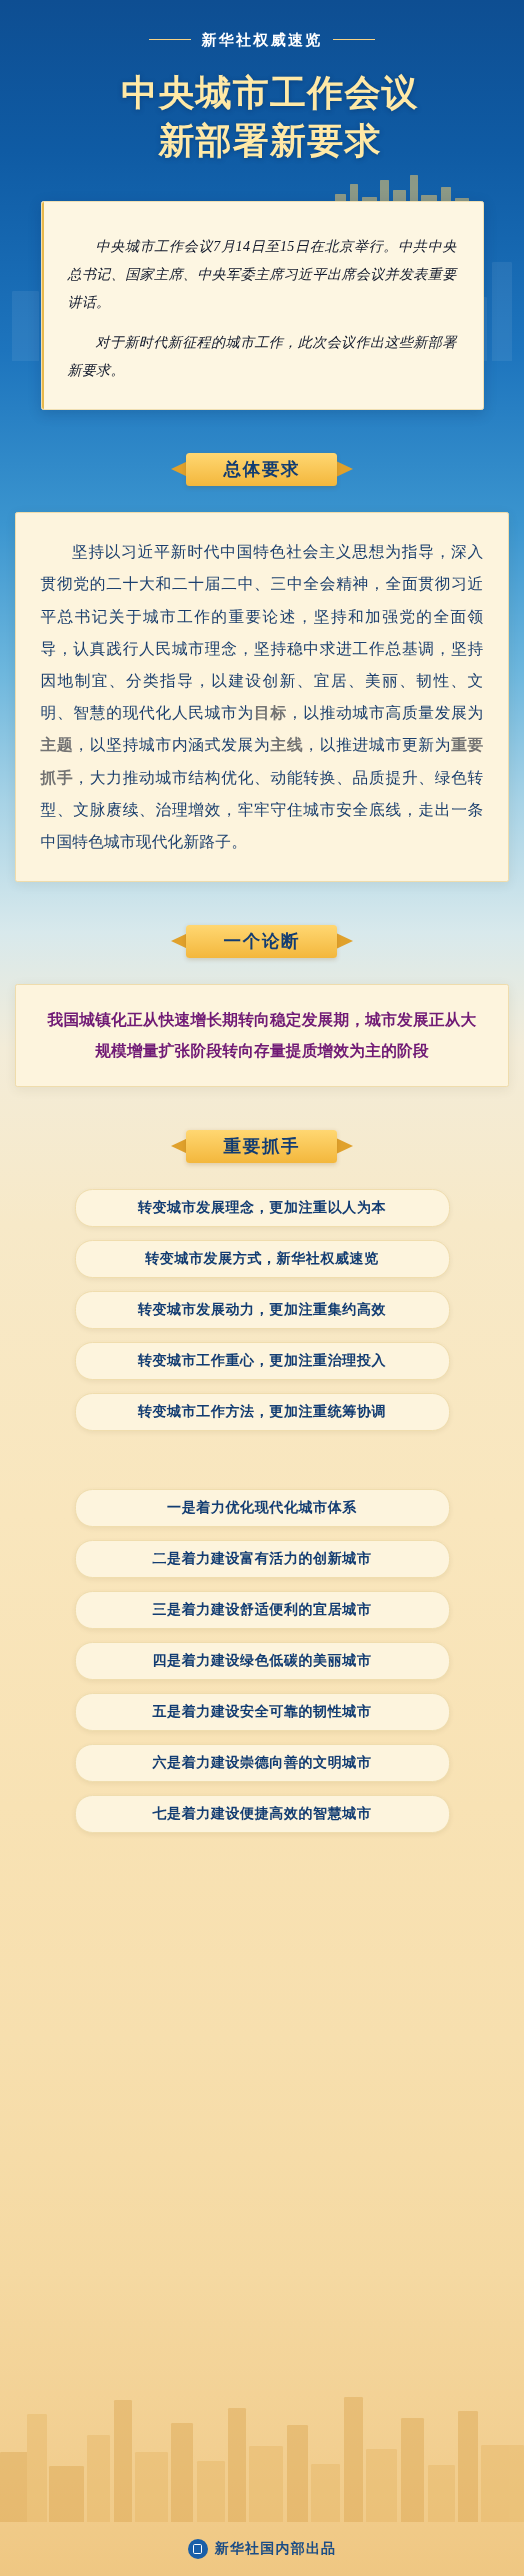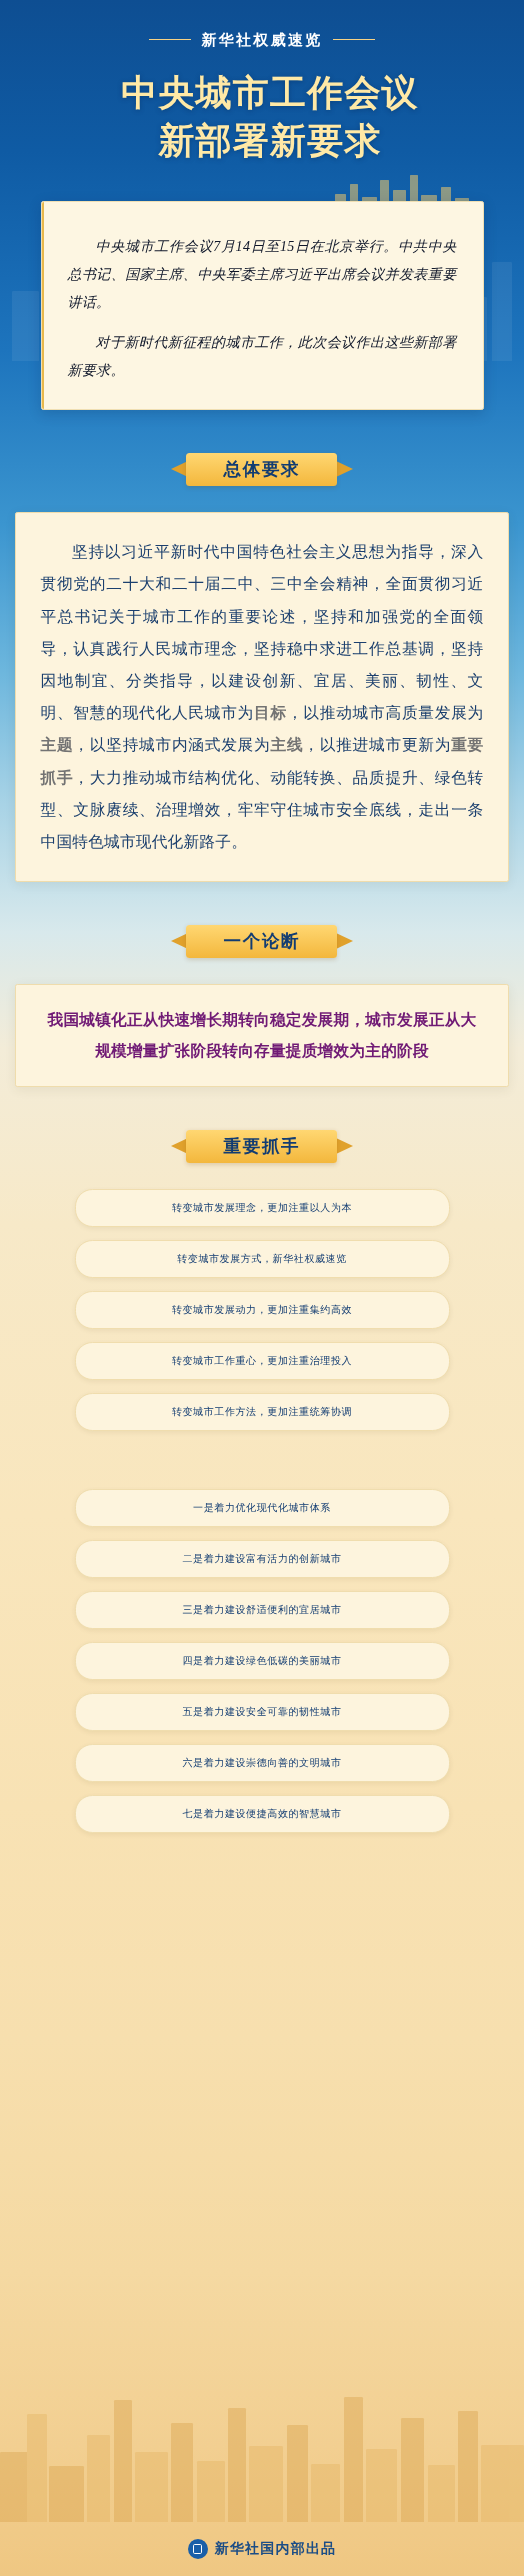--- a/index.html
+++ b/index.html
@@ -238,22 +238,22 @@
   .pill {
     margin: 0 auto 13px;
     width: 373px;
     background: #fdf4dd;
     border: 0.6px solid #f0ddae;
     border-radius: 17.5px;
     height: 36px;
     line-height: 36px;
     text-align: center;
     color: #123c72;
-    font-size: 10px;
-    font-weight: normal;
+    font-size: 14px;
+    font-weight: bold;
     letter-spacing: 0.6px;
     box-shadow: 0 1.7px 5.8px rgba(80,60,10,.08);
   }
   .pill:last-child { margin-bottom: 0; }
 
   .gap-lg { height: 43px; }
 
   
   .footer-sky {
     position: absolute;

